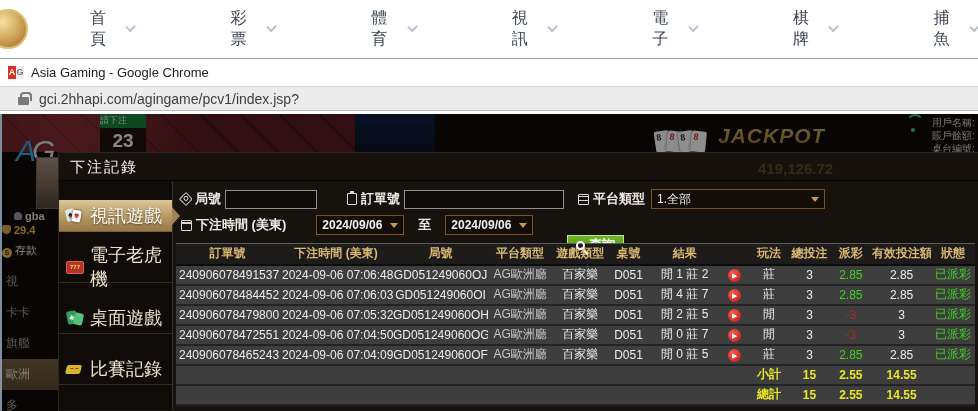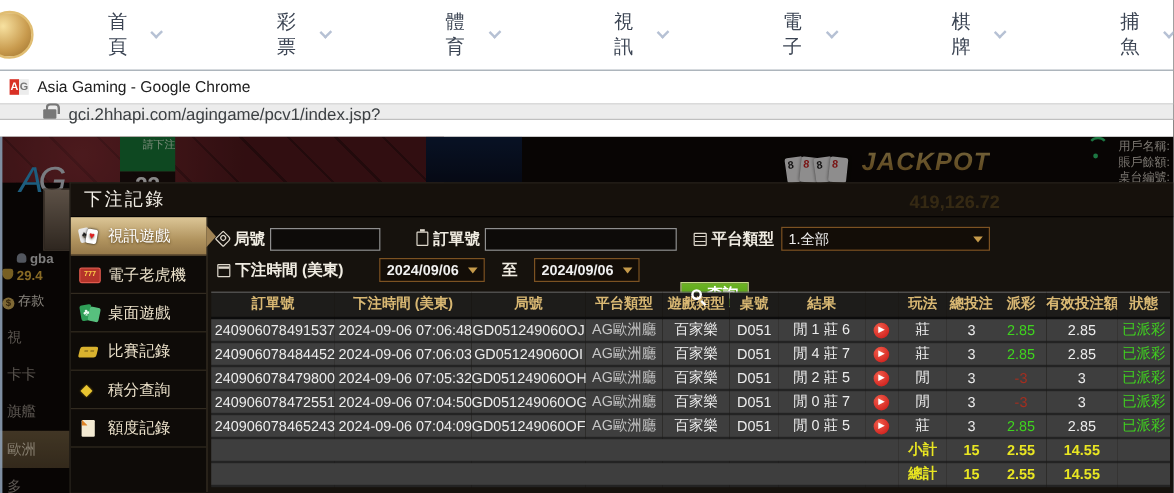--- a/index.html
+++ b/index.html
@@ -16,42 +16,42 @@
   .main-nav { display:flex; margin-left:62px; gap:96px; }
   .nav-item { display:flex; align-items:center; font-size:16px; color:#3b4453; cursor:pointer; }
   .chev { width:8px; height:8px; border-right:2px solid #b6c1d4; border-bottom:2px solid #b6c1d4; transform:rotate(45deg); margin-left:10px; margin-top:-4px; }
 
   
   .titlebar { position:absolute; left:0; top:58px; width:100%; height:28px; background:#fff; border-top:1px solid #9aa3ac; display:flex; align-items:center; padding-left:8px; }
   .favicon { display:flex; width:16px; height:13px; margin-right:7px; }
   .fav-a { width:8px; height:13px; background:#d93025; color:#fff; font-size:9px; font-weight:bold; text-align:center; line-height:13px; }
   .fav-g { width:8px; height:13px; background:#ececec; color:#777; font-size:9px; font-weight:bold; text-align:center; line-height:13px; }
   .win-title { font-size:13px; color:#202020; }
-  .urlbar { position:absolute; left:0; top:86px; width:100%; height:14px; background:#ececec; border-top:1px solid #d5d5d5; border-bottom:1px solid #bfbfbf; display:flex; align-items:flex-start; padding-left:36px; }
+  .urlbar { position:absolute; left:0; top:86px; width:100%; height:25px; background:#ececec; border-top:1px solid #d5d5d5; border-bottom:1px solid #bfbfbf; display:flex; align-items:center; padding-left:18px; }
   .lock { position:relative; width:11px; height:8px; background:#787878; border-radius:1px; margin-right:10px; margin-top:4px; }
   .lock::before { content:""; position:absolute; top:-5px; left:1.5px; width:8px; height:7px; border:2px solid #787878; border-bottom:none; border-radius:4px 4px 0 0; }
   .url-text { font-size:14px; color:#3c4043; }
 
   
   .content { position:absolute; left:0; top:114px; width:100%; height:297px; background:#0b0806; overflow:hidden; }
   .win-edge { position:absolute; left:0; top:0; bottom:0; width:2px; background:#93a7bd; opacity:.85; z-index:6; }
   .bg { position:absolute; inset:0; z-index:1; }
   .quilt { position:absolute; left:2px; top:0; width:368px; height:38px;
     background:
       radial-gradient(circle at 18% 40%, rgba(215,80,90,.35), transparent 45%),
       repeating-linear-gradient(45deg, #51181c 0 26px, #381013 26px 28px),
       repeating-linear-gradient(-45deg, #51181c 0 26px, #340e11 26px 28px);
     background-color:#41141a; }
   .bluezone { position:absolute; left:355px; top:0; width:80px; height:38px; background:linear-gradient(180deg,#0c1e3e,#070f22); }
   .ag-logo { position:absolute; left:16px; top:20px; font-style:italic; font-weight:normal; }
   .ag-a { font-size:30px; color:#2f9fd8; }
   .ag-g { font-size:30px; color:#cdd5dc; margin-left:-4px; }
   .ag-sub { position:absolute; left:52px; top:26px; font-size:5px; letter-spacing:1px; color:#8a949e; font-style:normal; }
   .countdown { position:absolute; left:100px; top:0; width:46px; z-index:1; }
-  .cd-label { background:#157a38; color:#cdeccd; font-size:9px; text-align:right; height:29px; line-height:13px; }
+  .cd-label { background:#157a38; color:#cdeccd; font-size:9px; text-align:left; height:14px; line-height:13px; }
   .cd-num { background:rgba(12,10,8,.85); color:#e8e8e8; font-size:19px; font-weight:bold; text-align:center; height:25px; line-height:25px; }
   .cards8 { position:absolute; left:655px; top:17px; display:flex; }
   .mini-card { width:15px; height:21px; background:#f2f2f2; border-radius:2px; font-size:9px; font-weight:bold; padding:1px 0 0 2px; margin-right:-3px; box-shadow:0 0 3px rgba(0,0,0,.6); }
   .mini-card:nth-child(odd){ color:#222; transform:rotate(-8deg); }
   .mini-card:nth-child(even){ color:#cc2222; transform:rotate(6deg); }
   .jackpot { position:absolute; left:718px; top:10px; font-size:21px; font-weight:bold; font-style:italic; letter-spacing:1px;
     background:linear-gradient(180deg,#f3d37c,#b8862f); -webkit-background-clip:text; background-clip:text; color:transparent; opacity:.8; }
   .jackpot-ghost { position:absolute; left:758px; top:46px; z-index:4; font-size:15px; font-weight:bold; color:#d8a93a; opacity:.16; pointer-events:none; }
   .wifi { position:absolute; left:905px; top:6px; width:16px; height:12px; }
   .wifi::before { content:""; position:absolute; left:50%; bottom:0; width:4px; height:4px; margin-left:-2px; background:#2ecc71; border-radius:50%; }
@@ -68,21 +68,21 @@
   .lobby { position:absolute; left:0px; top:152px; width:58px; }
   .lobby-item { height:31px; line-height:31px; padding-left:6px; font-size:12px; color:#9a938a; white-space:nowrap; overflow:hidden; }
   .lobby-item.hl { background:linear-gradient(180deg,#6e5c3e,#55462e); color:#e3d7bd; }
   .shade { position:absolute; inset:0; background:rgba(5,3,2,.42); z-index:2; }
 
   
   .modal { position:absolute; left:58px; top:38px; right:0; bottom:0; background:#16120d; border:1px solid #2b2620; border-right:none; border-bottom:none; z-index:3; }
   .modal-title { height:28px; line-height:28px; padding-left:11px; color:#f2eee6; font-size:15px; letter-spacing:2px; background:rgba(22,18,13,.95); border-bottom:1px solid #050302; }
   .modal-body { display:flex; height:calc(100% - 29px); }
   .sidebar { width:114px; flex:0 0 114px; background:#0e0b08; border-right:1px solid #3a3226; }
-  .side-item { position:relative; height:32px; display:flex; align-items:center; gap:6px; padding-left:7px; font-size:13px; color:#ece2cb; border-bottom:1px solid #322b20; cursor:pointer; }
+  .side-item { position:relative; height:32px; display:flex; align-items:center; gap:6px; padding-left:7px; font-size:18px; color:#ece2cb; border-bottom:1px solid #322b20; cursor:pointer;margin-top:19px; }
   .side-item.active { background:linear-gradient(180deg,#dcc697 0%,#b1945f 60%,#96794a 100%); color:#fff; text-shadow:0 1px 2px rgba(60,40,10,.8); border-bottom-color:#7a6340; }
   .side-item.active::after { content:""; position:absolute; right:-8px; top:50%; margin-top:-9px; border-left:8px solid #a08354; border-top:9px solid transparent; border-bottom:9px solid transparent; z-index:4; }
   .sicon { position:relative; width:18px; height:16px; flex:0 0 18px; }
   .ic-cards::before { content:"♠"; position:absolute; left:0; top:1px; width:9px; height:12px; background:#e8e8e8; color:#222; font-size:8px; line-height:12px; text-align:center; border-radius:2px; transform:rotate(-12deg); }
   .ic-cards::after { content:"♥"; position:absolute; left:6px; top:2px; width:9px; height:12px; background:#fff; color:#d22; font-size:8px; line-height:12px; text-align:center; border-radius:2px; transform:rotate(10deg); box-shadow:0 0 2px #000; }
   .ic-slot::before { content:"777"; position:absolute; left:0; top:2px; width:16px; height:11px; background:#b5342a; border:1px solid #e05a4e; border-radius:2px; color:#ffd24a; font-size:6px; font-weight:bold; line-height:10px; text-align:center; }
   .ic-gcards::before { content:"♣"; position:absolute; left:1px; top:1px; width:10px; height:13px; background:#2f9e57; color:#eafbef; font-size:8px; line-height:13px; text-align:center; border-radius:2px; transform:rotate(-10deg); }
   .ic-gcards::after { content:""; position:absolute; left:8px; top:3px; width:9px; height:12px; background:#57c07e; border-radius:2px; transform:rotate(12deg); }
   .ic-ticket::before { content:""; position:absolute; left:0; top:4px; width:15px; height:9px; background:#d9b22e; border-radius:2px; transform:skewX(-14deg); }
   .ic-ticket::after { content:""; position:absolute; left:4px; top:7px; width:8px; height:3px; border-top:1px dashed #6e5712; transform:skewX(-14deg); }
@@ -335,21 +335,21 @@
                   </tr>
                 </thead>
               <tbody>
                   <tr>
     <td class="c-left">240906078491537</td>
     <td class="c-left">2024-09-06 07:06:48</td>
     <td>GD051249060OJ</td>
     <td class="muted">AG歐洲廳</td>
     <td>百家樂</td>
     <td>D051</td>
-    <td>閒 1 莊 6</td>
+    <td>閒 1 莊 2</td>
     <td><span class="play-btn"></span></td>
     <td>莊</td>
     <td>3</td>
     <td class="payout pos">2.85</td>
     <td>2.85</td>
     <td class="status">已派彩</td>
   </tr>
                   <tr>
     <td class="c-left">240906078484452</td>
     <td class="c-left">2024-09-06 07:06:03</td>

